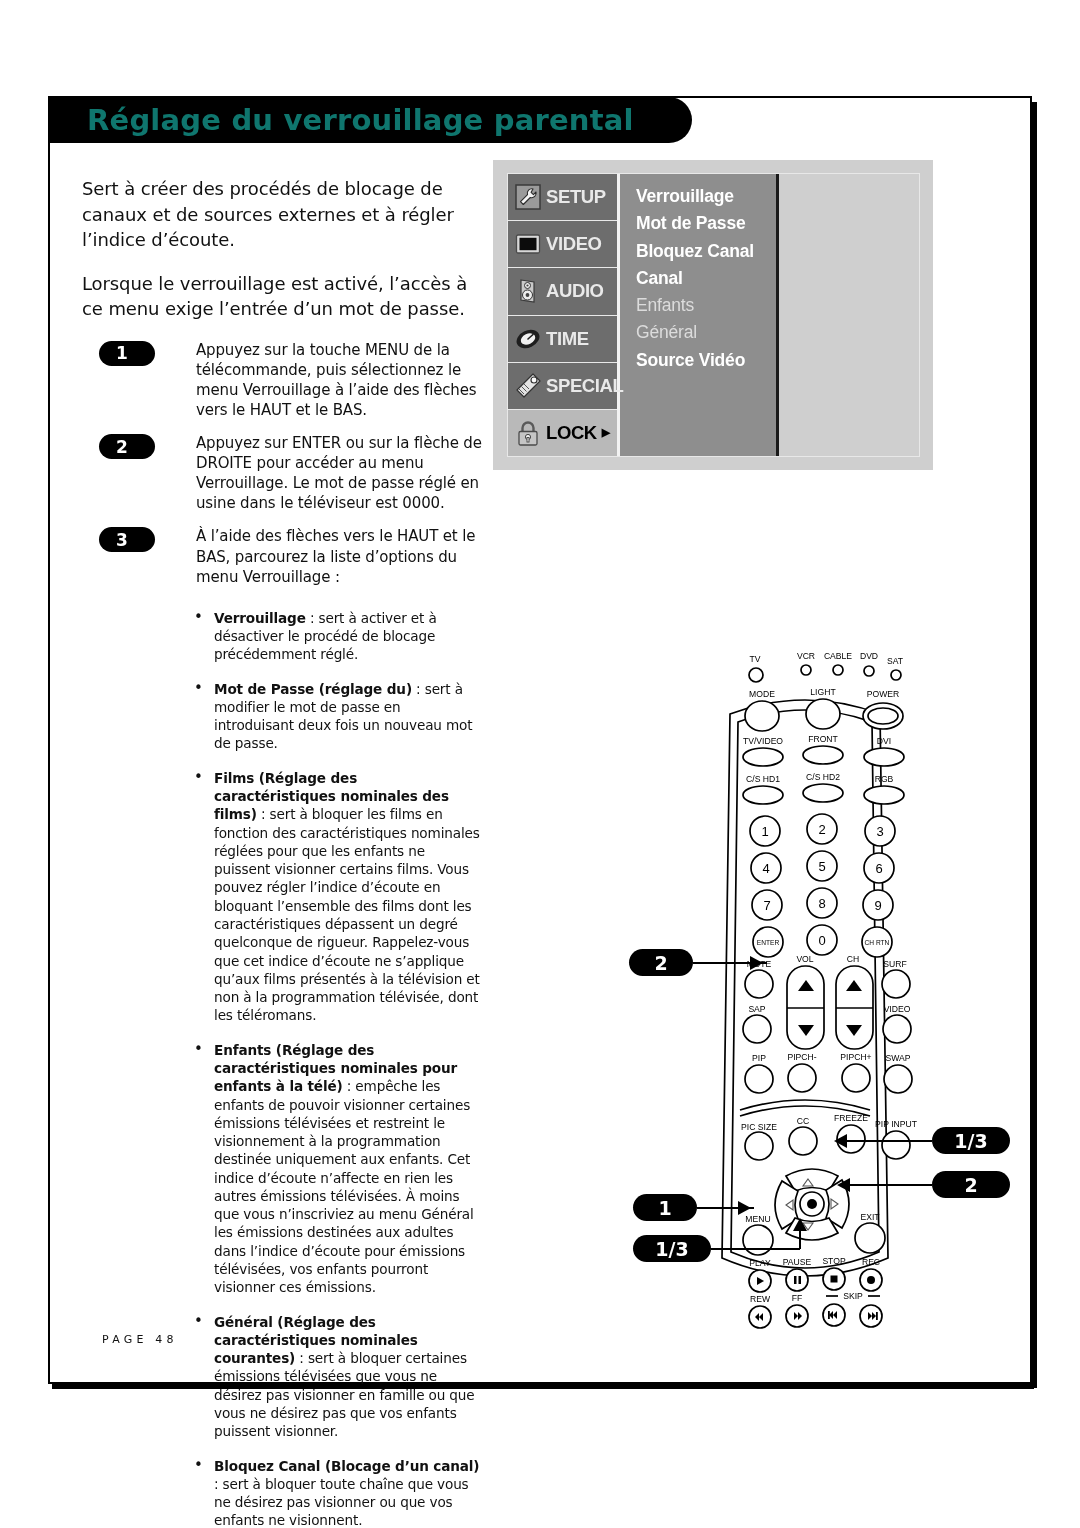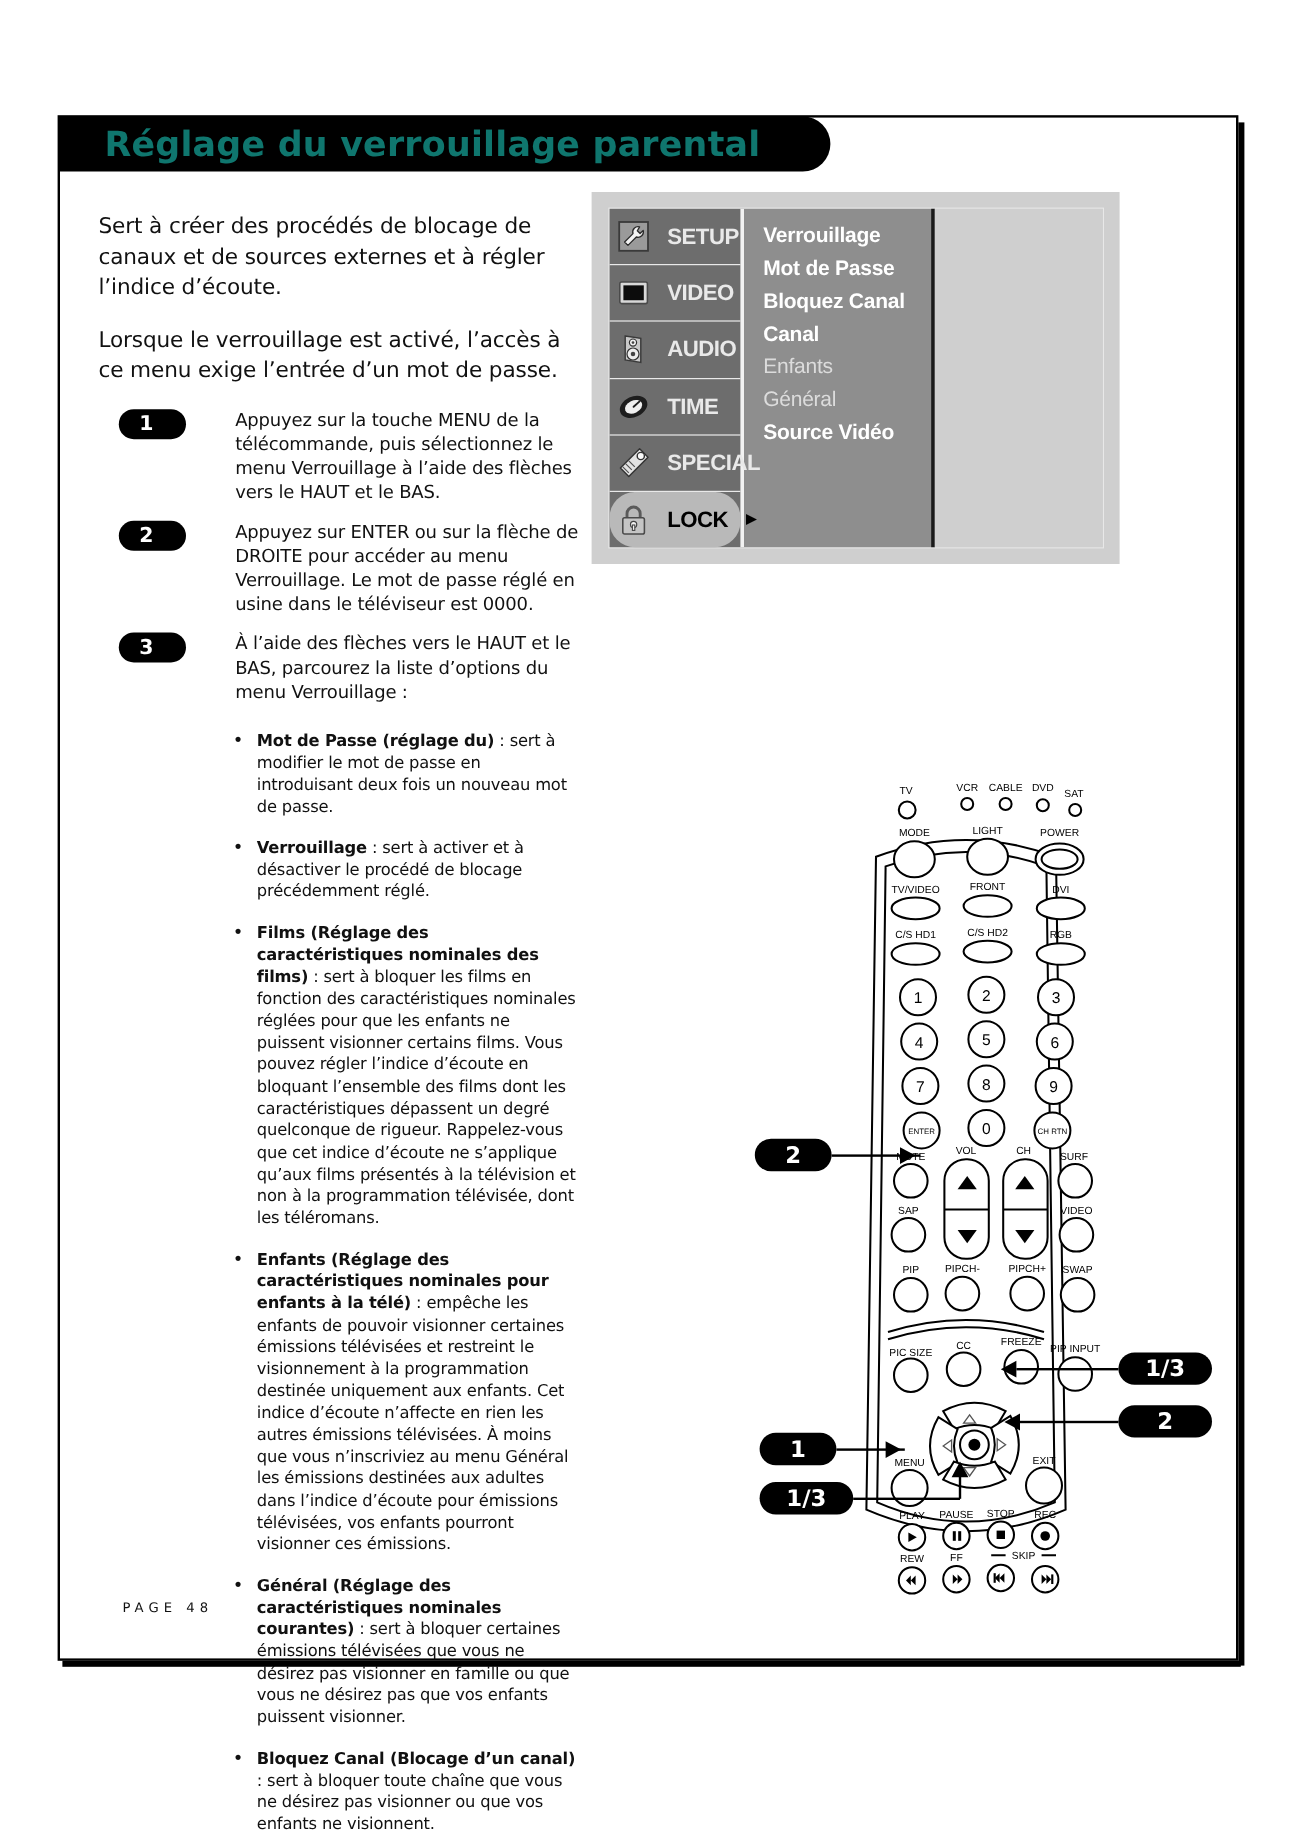--- a/index.html
+++ b/index.html
@@ -171,35 +171,34 @@
     background: #6d6d6d;
     display: flex;
     flex-direction: column;
     border-right: 3px solid #f2f2f2;
     box-sizing: border-box;
   }
   .osd-item {
     flex: 1;
     display: flex;
     align-items: center;
-    gap: 13px;
+    gap: 3px;
     padding-left: 5px;
     border-bottom: 1px solid #e9e9e9;
     box-sizing: border-box;
     color: #e9e9e9;
     font-weight: bold;
     font-size: 18.5px;
     font-family: "Liberation Sans", sans-serif;
     position: relative;
   }
   .osd-item:last-child { border-bottom: none; }
   .osd-item.selected {
     background: #b9b9b9;
     color: #000;
-    border-radius: 21px;
   }
   .osd-item .label { white-space: nowrap; letter-spacing: -0.4px; }
   .osd-item .arrow {
     font-size: 11px;
     margin-left: 2px;
   }
   .osd-ico {
     width: 30px;
     height: 30px;
     flex: 0 0 30px;
@@ -300,22 +299,22 @@
       <div class="step-badge">2</div>
       <div class="step-text">Appuyez sur ENTER ou sur la flèche de DROITE pour accéder au menu Verrouillage. Le mot de passe réglé en usine dans le téléviseur est 0000.</div>
     </div>
 
     <div class="step">
       <div class="step-badge">3</div>
       <div class="step-text">À l’aide des flèches vers le HAUT et le BAS, parcourez la liste d’options du menu Verrouillage :</div>
     </div>
 
     <div class="bullets">
+      <div class="bullet"><b>Verrouillage</b><span> : sert à activer et à désactiver le procédé de blocage précédemment réglé.</span></div>
       <div class="bullet"><b>Mot de Passe (réglage du)</b><span> : sert à modifier le mot de passe en introduisant deux fois un nouveau mot de passe.</span></div>
-      <div class="bullet"><b>Verrouillage</b><span> : sert à activer et à désactiver le procédé de blocage précédemment réglé.</span></div>
       <div class="bullet"><b>Films (Réglage des caractéristiques nominales des films)</b><span> : sert à bloquer les films en fonction des caractéristiques nominales réglées pour que les enfants ne puissent visionner certains films. Vous pouvez régler l’indice d’écoute en bloquant l’ensemble des films dont les caractéristiques dépassent un degré quelconque de rigueur. Rappelez-vous que cet indice d’écoute ne s’applique qu’aux films présentés à la télévision et non à la programmation télévisée, dont les téléromans.</span></div>
       <div class="bullet"><b>Enfants (Réglage des caractéristiques nominales pour enfants à la télé)</b><span> : empêche les enfants de pouvoir visionner certaines émissions télévisées et restreint le visionnement à la programmation destinée uniquement aux enfants. Cet indice d’écoute n’affecte en rien les autres émissions télévisées. À moins que vous n’inscriviez au menu Général les émissions destinées aux adultes dans l’indice d’écoute pour émissions télévisées, vos enfants pourront visionner ces émissions.</span></div>
       <div class="bullet"><b>Général (Réglage des caractéristiques nominales courantes)</b><span> : sert à bloquer certaines émissions télévisées que vous ne désirez pas visionner en famille ou que vous ne désirez pas que vos enfants puissent visionner.</span></div>
       <div class="bullet"><b>Bloquez Canal (Blocage d’un canal)</b><span> : sert à bloquer toute chaîne que vous ne désirez pas visionner ou que vos enfants ne visionnent.</span></div>
       <div class="bullet"><b>Source Vidéo (Blocage secondaire)</b><span> : sert à sélectionner la source à bloquer parmi les appareils raccordés au téléviseur.</span></div>
     </div>
 
   </div>
 
   <div id="page-number">PAGE 48</div>

